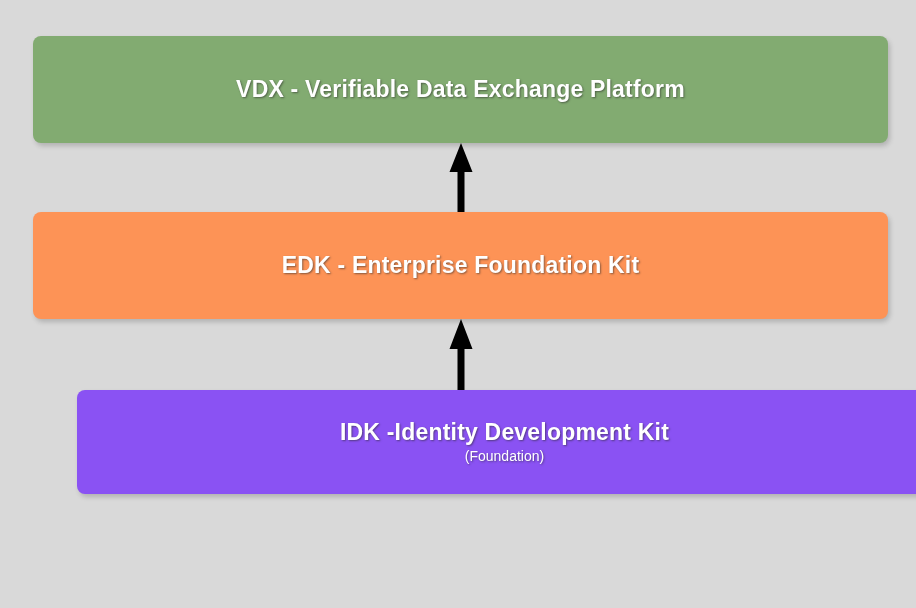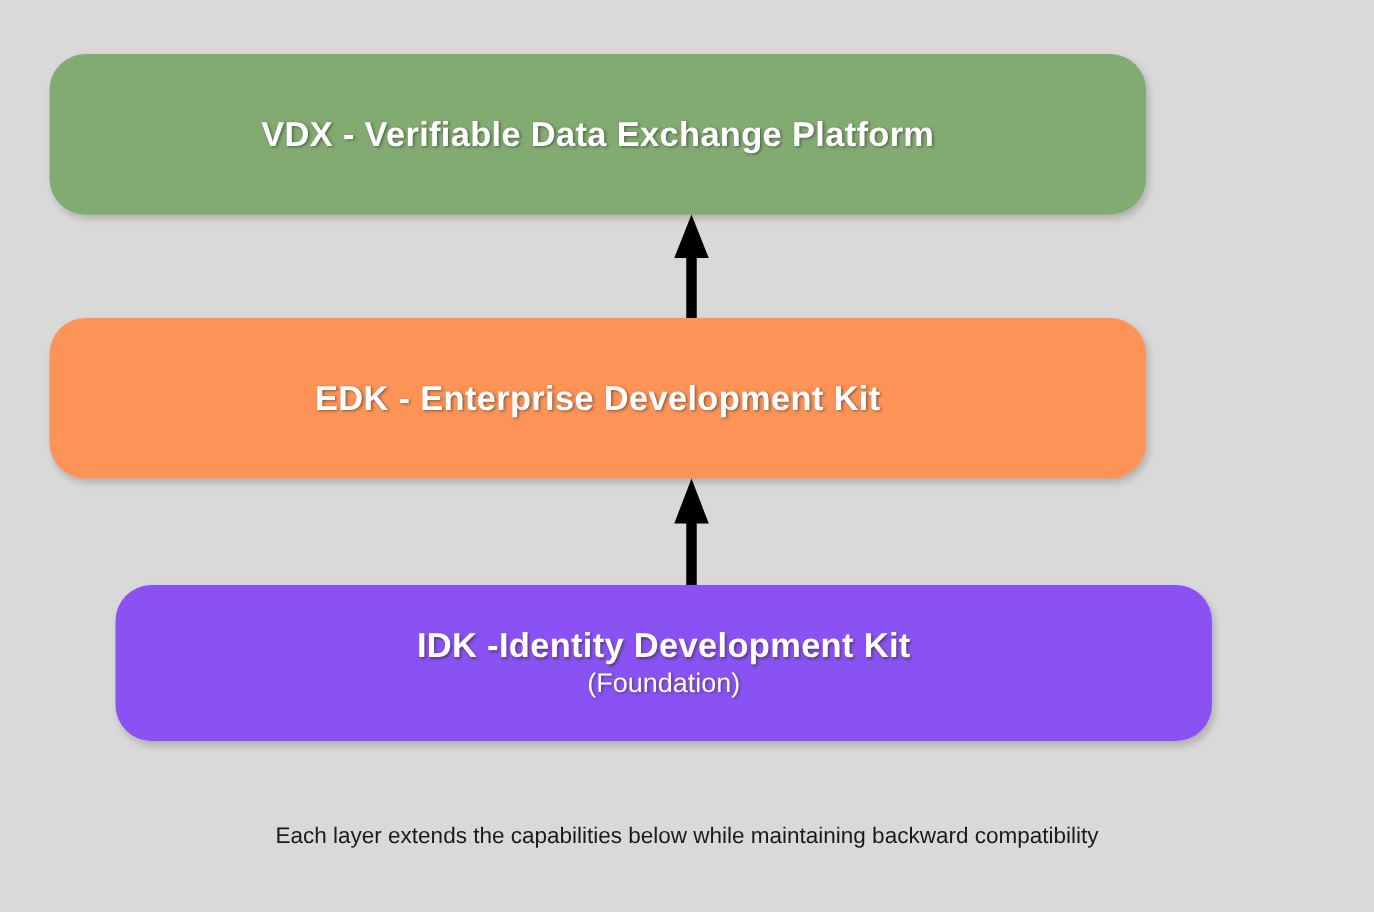--- a/index.html
+++ b/index.html
@@ -16,44 +16,44 @@
 
   #stack-diagram {
     position: relative;
     width: 916px;
     height: 608px;
   }
 
   .layer-box {
     position: absolute;
     left: 33px;
-    width: 731px;
+    width: 855px;
     box-sizing: border-box;
-    border-radius: 24px;
+    border-radius: 8px;
     display: flex;
     flex-direction: column;
     align-items: center;
     justify-content: center;
     text-align: center;
     box-shadow: 2px 3px 5px rgba(0,0,0,0.18);
   }
 
   .layer-title {
     color: #ffffff;
     font-weight: bold;
     font-size: 23px;
     letter-spacing: 0.2px;
     text-shadow: 1px 1px 2px rgba(40,40,40,0.55);
     line-height: 1.15;
   }
 
   .layer-subtitle {
     color: #ffffff;
     font-weight: normal;
-    font-size: 18px;
+    font-size: 14px;
     text-shadow: 1px 1px 2px rgba(40,40,40,0.5);
     line-height: 1.2;
     margin-top: 2px;
   }
 
   #layer-vdx {
     top: 36px;
     height: 107px;
     background: #82ab71;
   }
@@ -113,29 +113,28 @@
     <div class="layer-title">VDX - Verifiable Data Exchange Platform</div>
   </div>
 
   <div class="connector-arrow" id="arrow-edk-to-vdx">
     <svg viewBox="0 0 28 69" preserveAspectRatio="none">
       <polygon points="14,0 25.5,29 17.5,29 17.5,69 10.5,69 10.5,29 2.5,29" fill="#000000"></polygon>
     </svg>
   </div>
 
   <div class="layer-box" id="layer-edk">
-    <div class="layer-title">EDK - Enterprise Development Kit</div>
+    <div class="layer-title">EDK - Enterprise Foundation Kit</div>
   </div>
 
   <div class="connector-arrow" id="arrow-idk-to-edk">
     <svg viewBox="0 0 28 71" preserveAspectRatio="none">
       <polygon points="14,0 25.5,30 17.5,30 17.5,71 10.5,71 10.5,30 2.5,30" fill="#000000"></polygon>
     </svg>
   </div>
 
   <div class="layer-box" id="layer-idk">
     <div class="layer-title">IDK -Identity Development Kit</div>
     <div class="layer-subtitle">(Foundation)</div>
   </div>
 
-  <div id="diagram-caption">Each layer extends the capabilities below while maintaining backward compatibility</div>
 
 </div>
 
 </body></html>

